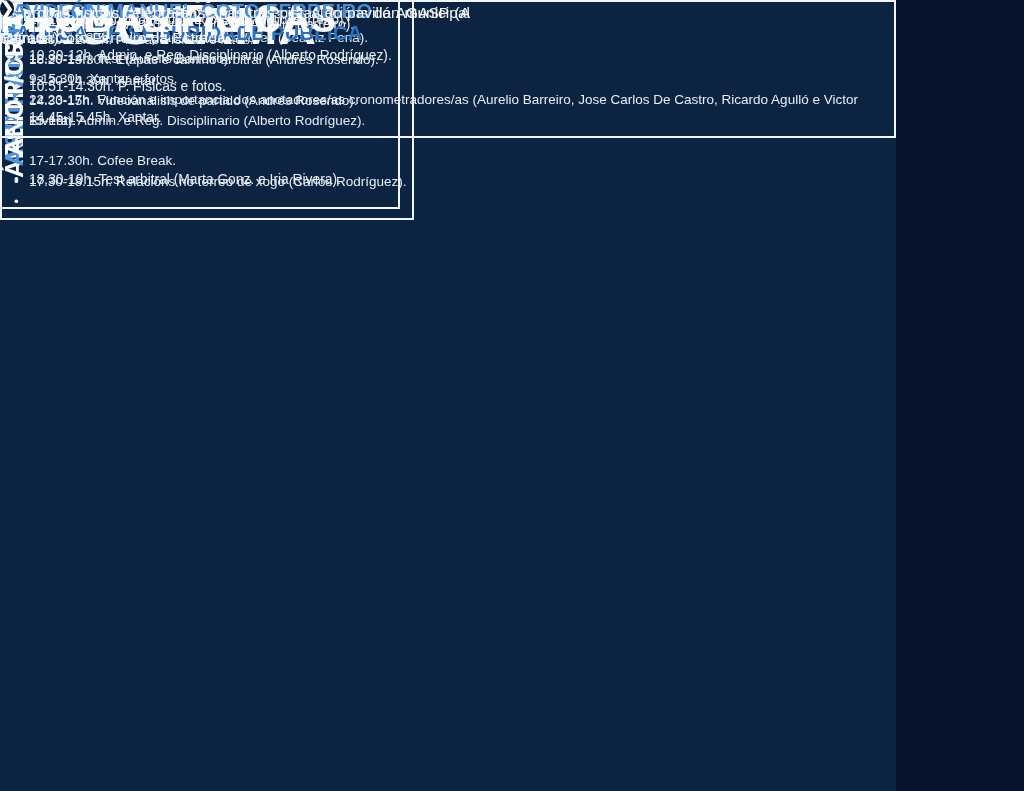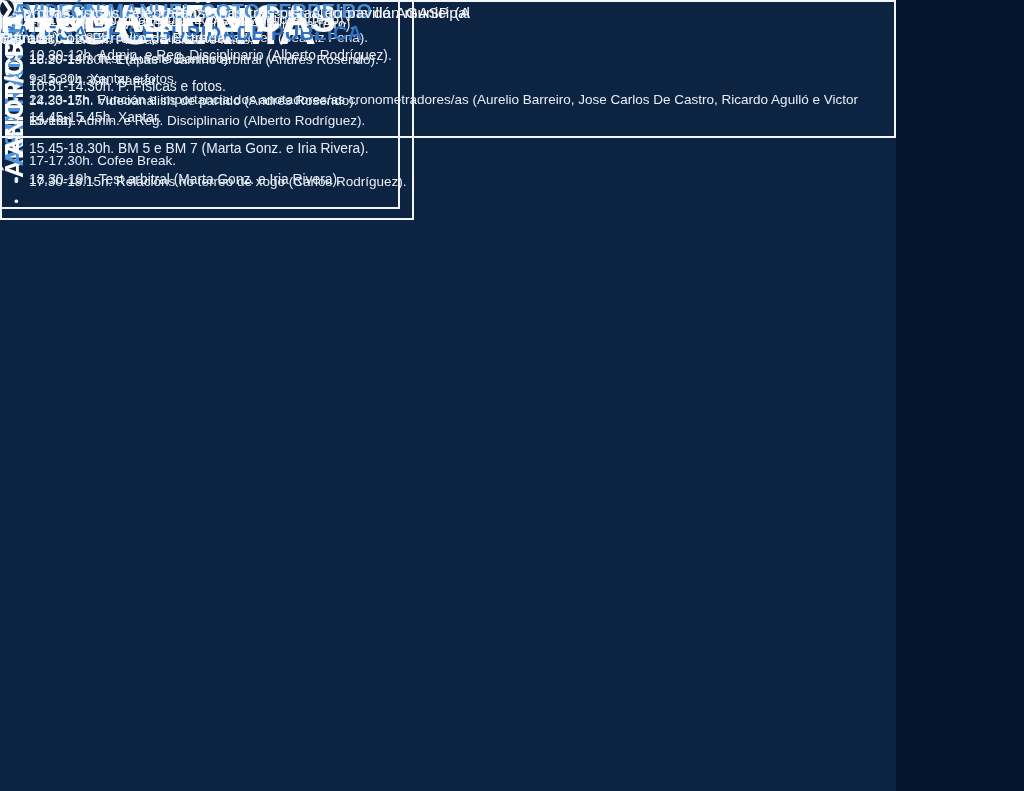--- a/index.html
+++ b/index.html
@@ -214,21 +214,20 @@
           <span class="item-text">10.51-14.30h. P. Físicas e fotos.</span>
         </li>
 
         <li>
           <span class="bullet">•</span>
           <span class="item-text">14.45-15.45h. Xantar.</span>
         </li>
 
         <li>
           <span class="bullet">•</span>
-          <span class="item-text">15.45-18.30h. BM 5 e BM 7 (Marta Gonz. e Iria Rivera).</span>
         </li>
 
         <li>
           <span class="bullet">•</span>
           <span class="item-text">18.30-19h. Test arbitral (Marta Gonz. e Iria Rivera).</span>
         </li>
       </ul>
   </div>
 
   <div class="abs v-label anotcron">ANOT/CRON</div>

